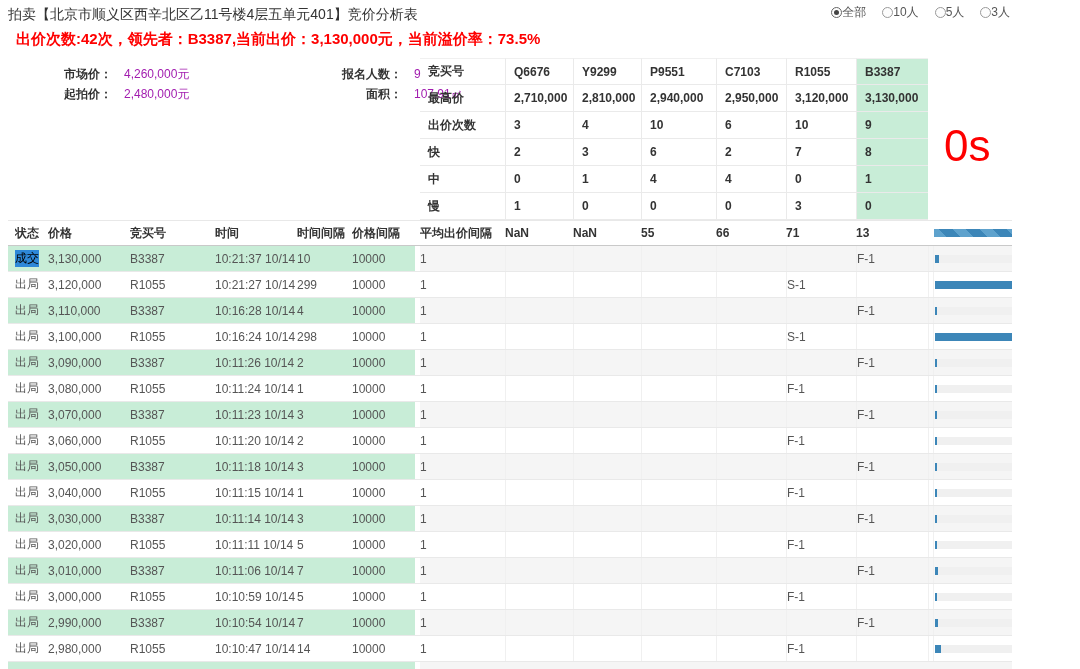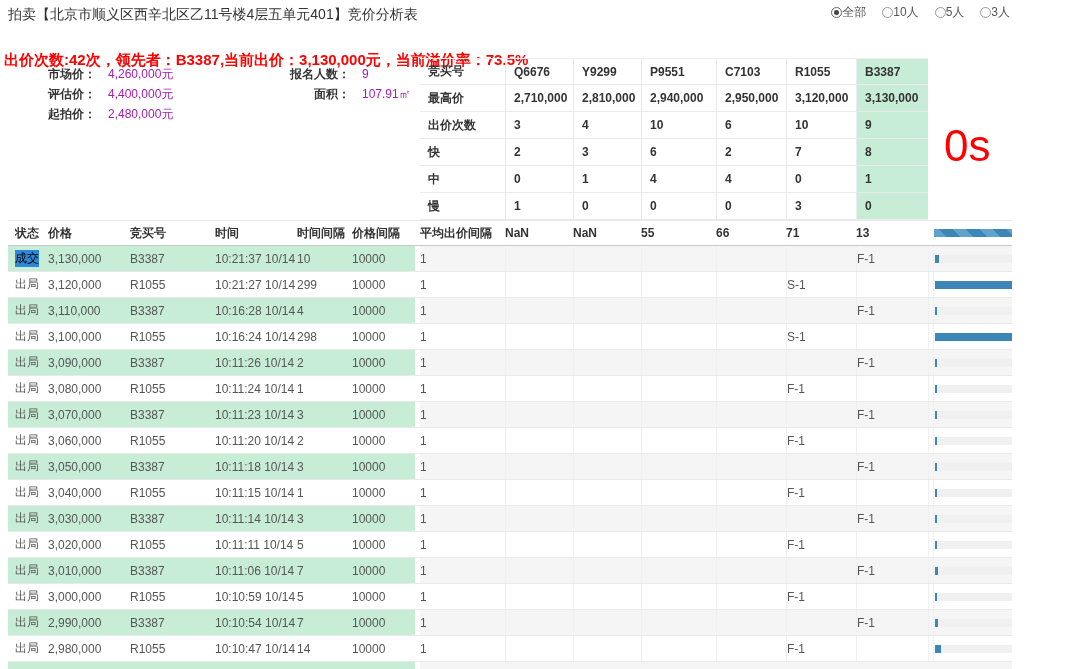--- a/index.html
+++ b/index.html
@@ -11,24 +11,24 @@
   #app{position:relative;width:1012px;height:669px;overflow:hidden;}
 
   
   .page-title{position:absolute;left:8px;top:6px;font-size:14px;color:#333;}
   .filter-group{position:absolute;right:2px;top:4px;display:flex;gap:16px;align-items:center;color:#555;}
   .radio{display:flex;align-items:center;cursor:pointer;white-space:nowrap;}
   .rc{width:11px;height:11px;border-radius:50%;border:1px solid #9a9a9a;background:#fdfdfd;display:inline-block;position:relative;box-sizing:border-box;}
   .radio.sel .rc{border-color:#666;}
   .radio.sel .rc::after{content:"";position:absolute;left:2px;top:2px;width:5px;height:5px;border-radius:50%;background:#444;}
 
-  .banner{position:absolute;left:4px;top:30px;font-size:15px;font-weight:bold;color:#fe0000;margin-top:21px;}
+  .banner{position:absolute;left:16px;top:30px;font-size:15px;font-weight:bold;color:#fe0000;}
 
   
-  .info-panel{position:absolute;left:24px;top:64px;display:flex;gap:60px;}
+  .info-panel{position:absolute;left:40px;top:64px;display:flex;gap:96px;align-items:flex-end;}
   .info-col{display:flex;flex-direction:column;}
   .info-row{display:flex;height:20px;line-height:20px;}
   .info-label{width:72px;text-align:right;font-weight:bold;color:#333;}
   .info-value{padding-left:12px;color:#a21caf;min-width:110px;}
 
   
   .stats-table{position:absolute;left:420px;top:58px;width:508px;}
   .stats-row{display:grid;grid-template-columns:85px 68px 68px 75px 70px 70px 72px;height:27px;box-sizing:border-box;}
   .stats-cell{display:flex;align-items:center;padding-left:8px;box-sizing:border-box;
     border-bottom:1px solid #eaeaea;font-weight:bold;color:#333;overflow:hidden;white-space:nowrap;}
@@ -82,24 +82,20 @@
     </div>
   <div class="banner">出价次数:42次，领先者：B3387,当前出价：3,130,000元，当前溢价率：73.5%</div>
 
   <div class="info-panel">
     <div class="info-col">
         <div class="info-row">
           <div class="info-label">市场价：</div>
           <div class="info-value">4,260,000元</div>
         </div>
         <div class="info-row">
-          <div class="info-label">评估价：</div>
-          <div class="info-value">4,400,000元</div>
-        </div>
-        <div class="info-row">
           <div class="info-label">起拍价：</div>
           <div class="info-value">2,480,000元</div>
         </div>
       </div>
     <div class="info-col">
         <div class="info-row">
           <div class="info-label">报名人数：</div>
           <div class="info-value">9</div>
         </div>
         <div class="info-row">

